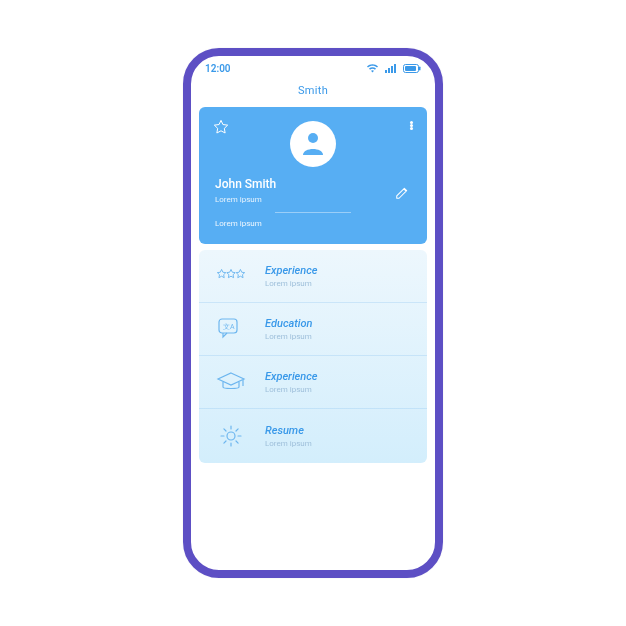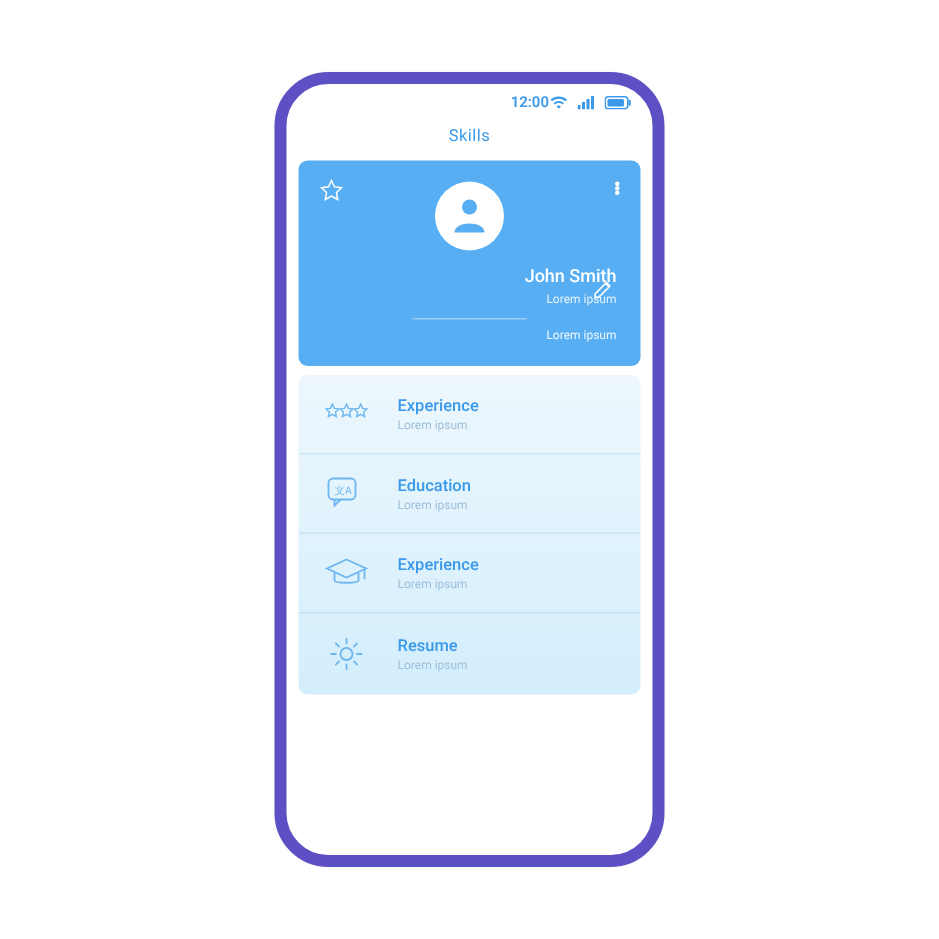--- a/index.html
+++ b/index.html
@@ -19,21 +19,21 @@
       border-radius: 36px;
       overflow: hidden;
       position: relative;
       background: #ffffff;
       box-shadow: 0 0 0 1px rgba(0,0,0,0.02);
     }
     .status-bar {
       height: 24px;
       display: flex;
       align-items: center;
-      justify-content: flex-end;
+      justify-content: space-between;
       padding: 0 14px;
       color: #3a99e9;
       font-size: 10px;
       font-weight: 600;
     }
     .status-right {
       display: flex;
       align-items: center;
       gap: 6px;
     }
@@ -45,21 +45,21 @@
       padding: 4px 0 10px;
       letter-spacing: 0.3px;
     }
     .profile-card {
       background: #57aef3;
       margin: 0 8px 6px;
       border-radius: 6px;
       padding: 14px 16px 16px;
       position: relative;
       color: #fff;
-      text-align: right;
+      text-align: left;
     }
     .star-btn {
       position: absolute;
       top: 12px;
       left: 14px;
     }
     .menu-btn {
       position: absolute;
       top: 14px;
       right: 14px;
@@ -124,20 +124,21 @@
       display: flex;
       align-items: center;
       justify-content: center;
     }
     .item-text { flex: 1; }
     .item-title {
       color: #3a99e9;
       font-size: 11px;
       font-weight: 500;
       margin-bottom: 2px;
+      font-style: italic;
     }
     .item-sub {
       color: #9ebfda;
       font-size: 8px;
     }
   </style>
 </head>
 <body>
 
 <div class="phone-frame">
@@ -161,21 +162,21 @@
       <span>
         <svg width="18" height="9" viewBox="0 0 18 9">
             <rect x="0.5" y="0.5" width="15" height="8" rx="2" fill="none" stroke="#3a99e9" stroke-width="1"></rect>
             <rect x="2" y="2" width="11" height="5" rx="1" fill="#3a99e9"></rect>
             <rect x="16" y="2.5" width="1.5" height="4" rx="0.7" fill="#3a99e9"></rect>
           </svg>
       </span>
     </div>
   </div>
 
-  <div class="header-title">Skills</div>
+  <div class="header-title">Smith</div>
 
   <div class="profile-card">
     <div class="star-btn">
       <span>
         <svg width="16" height="16" viewBox="0 0 24 24">
             <path d="M12 2 L14.9 8.3 L22 9.2 L17 14 L18.2 21 L12 17.7 L5.8 21 L7 14 L2 9.2 L9.1 8.3 Z" fill="none" stroke="#fff" stroke-width="1.5"></path>
           </svg>
       </span>
     </div>
     <div class="menu-btn">

